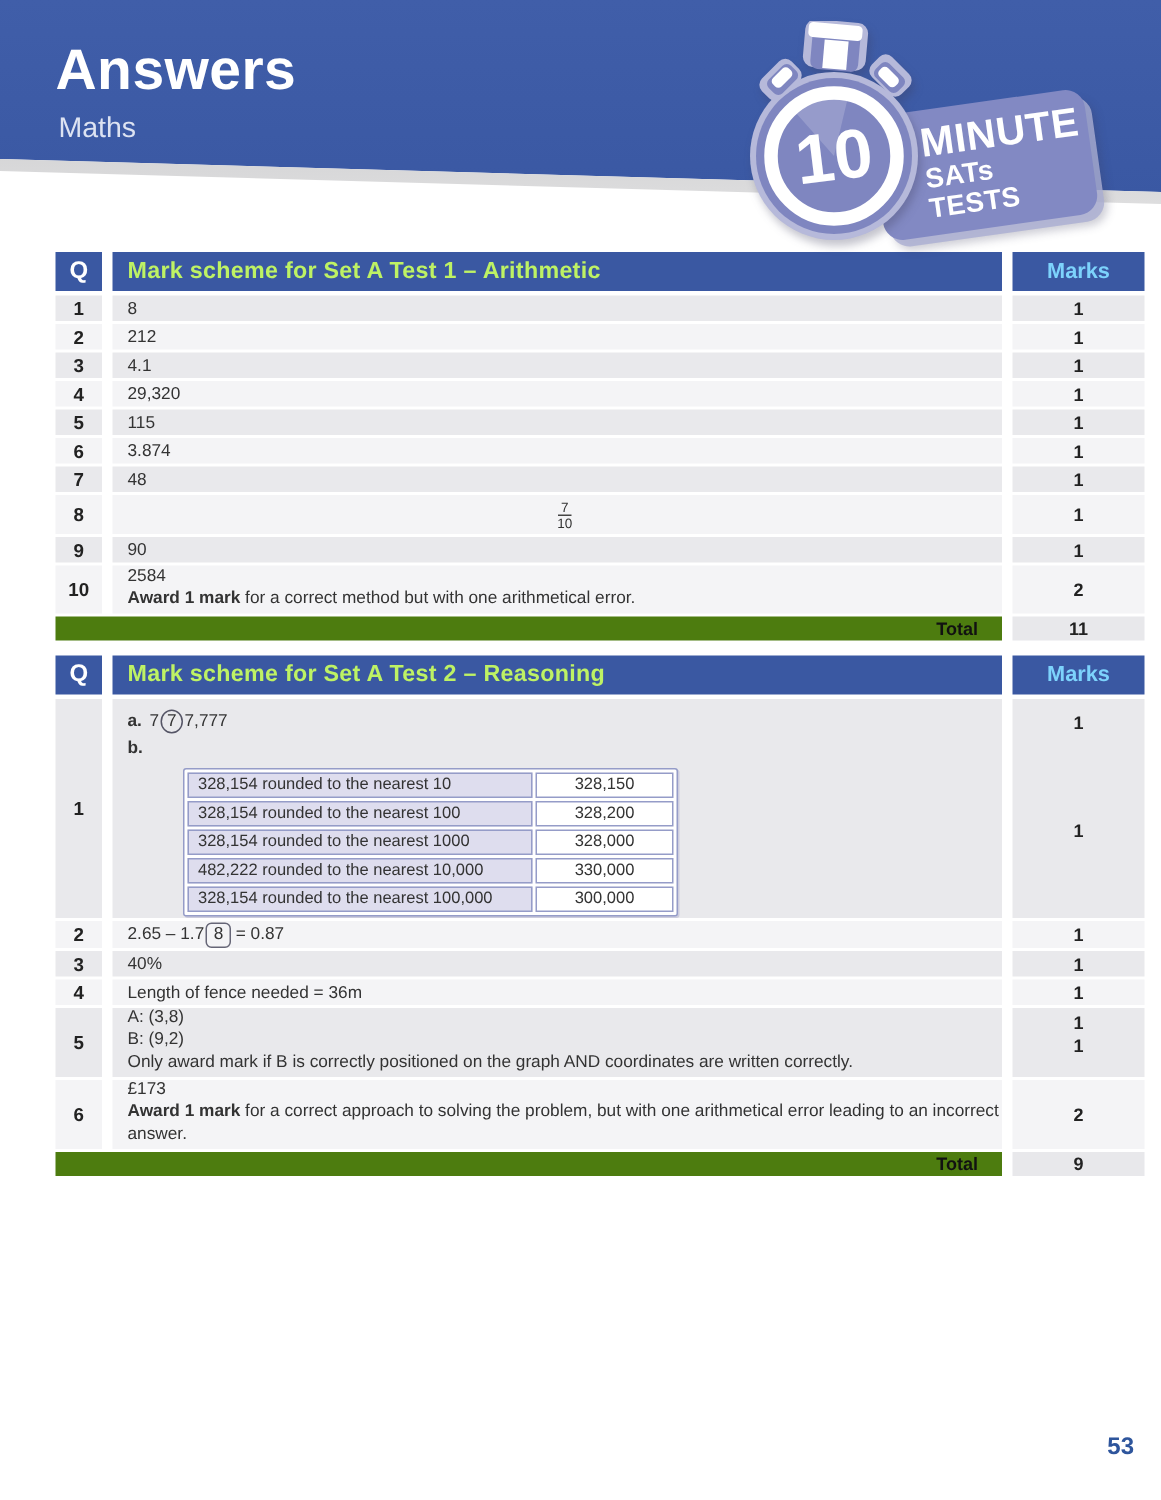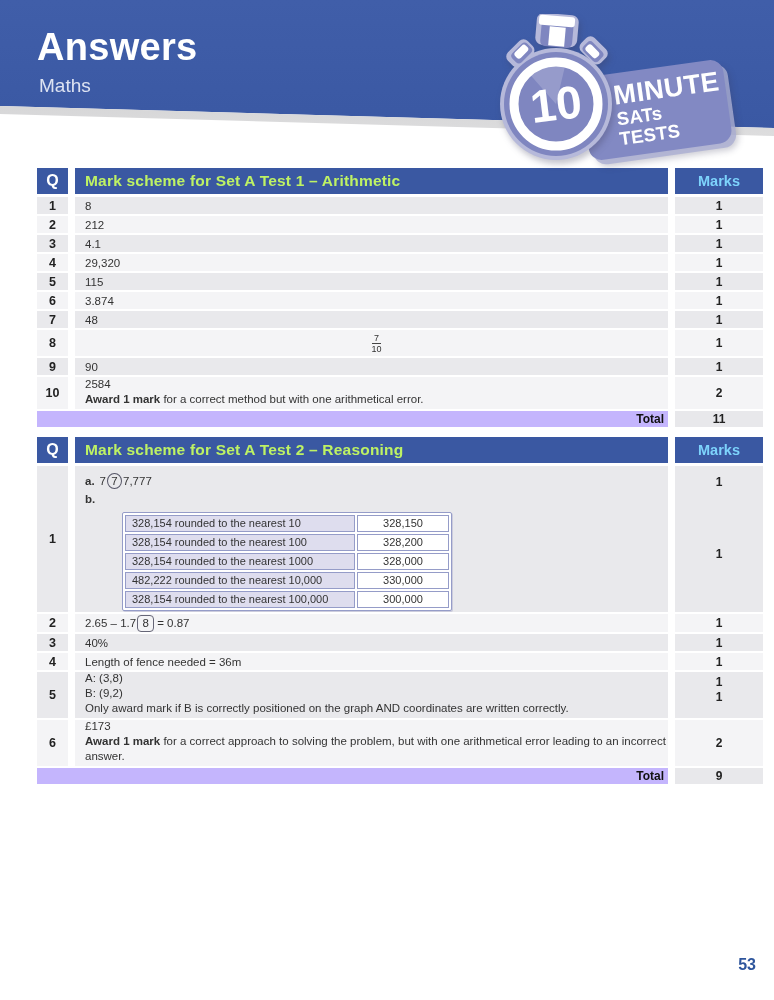--- a/index.html
+++ b/index.html
@@ -38,22 +38,22 @@
   .th-marks{width:88px;background:#3a58a2;color:#7dd3fc;font-weight:bold;font-size:14.5px;text-align:center;line-height:26px;}
   .cg{width:7px;}
   .cq{width:31px;display:flex;align-items:center;justify-content:center;font-weight:bold;font-size:12.5px;color:#222;}
   .cm{width:593px;box-sizing:border-box;padding-left:10px;display:flex;flex-direction:column;
       justify-content:center;font-size:11.5px;color:#333;}
   .ck{width:88px;display:flex;align-items:center;justify-content:center;font-size:12px;font-weight:bold;color:#222;}
   .bg-a{background:#e9e9ec;} .bg-b{background:#f4f4f6;}
   .rh17{height:17px;} .rh18{height:18px;} .rh26{height:26px;} .rh32{height:32px;} .rh46{height:46px;} .rh146{height:146px;}
   .line{line-height:15px;}
   .b{font-weight:bold;}
-  .total-left{flex:1;text-align:right;padding-right:4px;font-weight:bold;font-size:12px;
-    line-height:16px;background:#c4b5fd;color:#111;}
+  .total-left{flex:1;text-align:right;padding-right:16px;font-weight:bold;font-size:12px;
+    line-height:16px;background:#4d7c0f;color:#111;}
   .trow.total{height:16px;}
   .ck.totalv{background:#e8e8eb;}
 
   
   .frac{display:inline-flex;flex-direction:column;align-items:center;font-size:9px;line-height:10px;color:#333;}
   .frac-n{border-bottom:1px solid #444;padding:0 2px;}
 
   
   .circle-digit{display:inline-block;min-width:11px;height:14px;line-height:14px;text-align:center;
     border:1px solid #556;border-radius:50%;margin:0 1px;padding:0 1px;}

